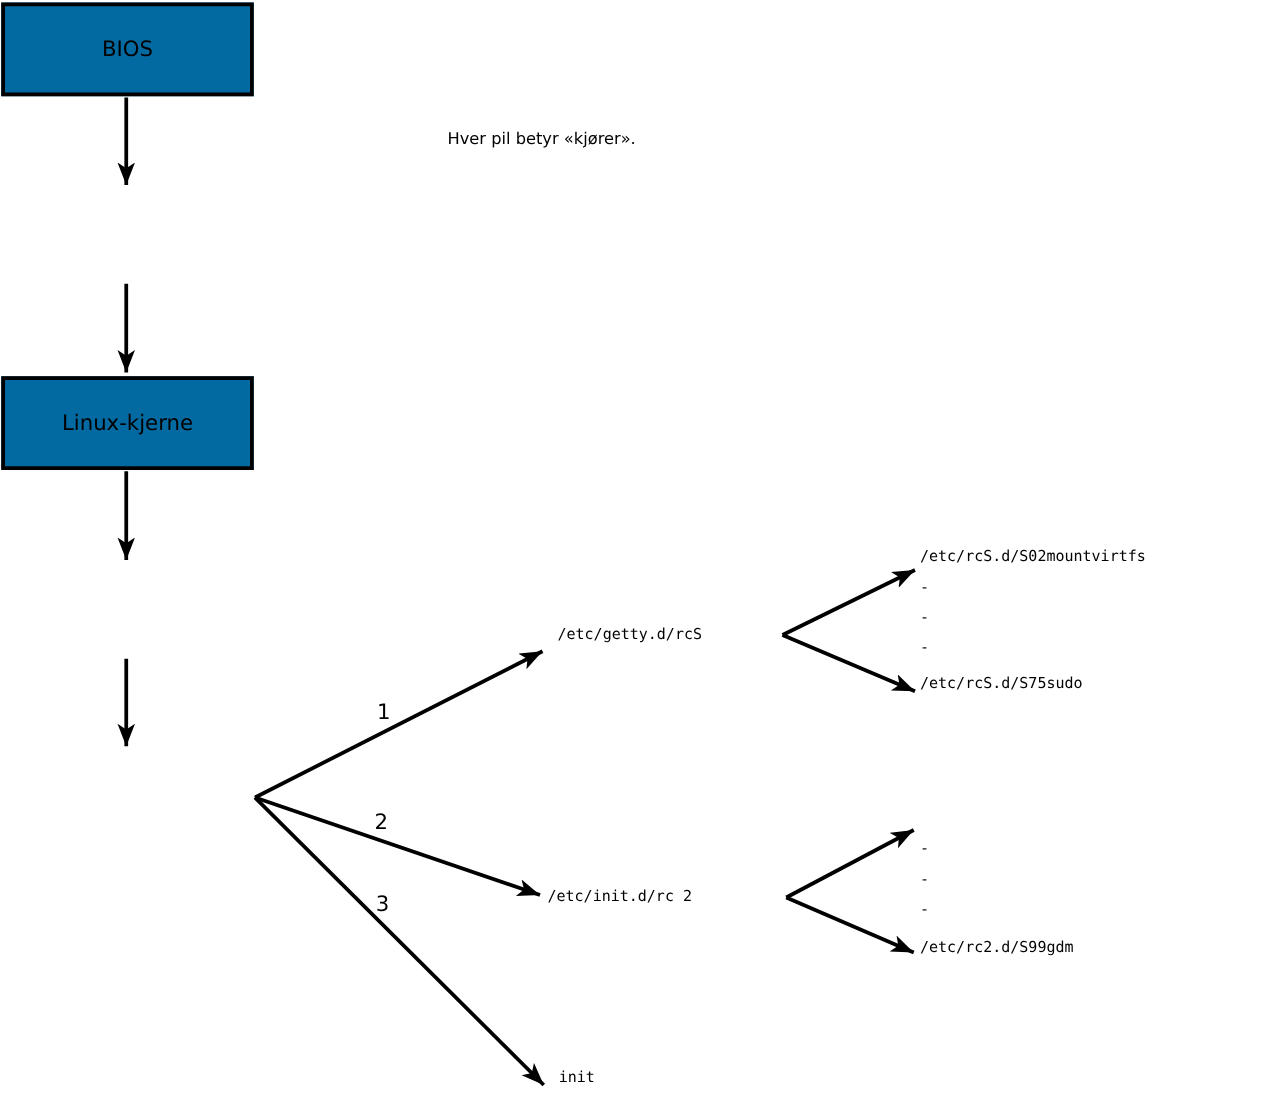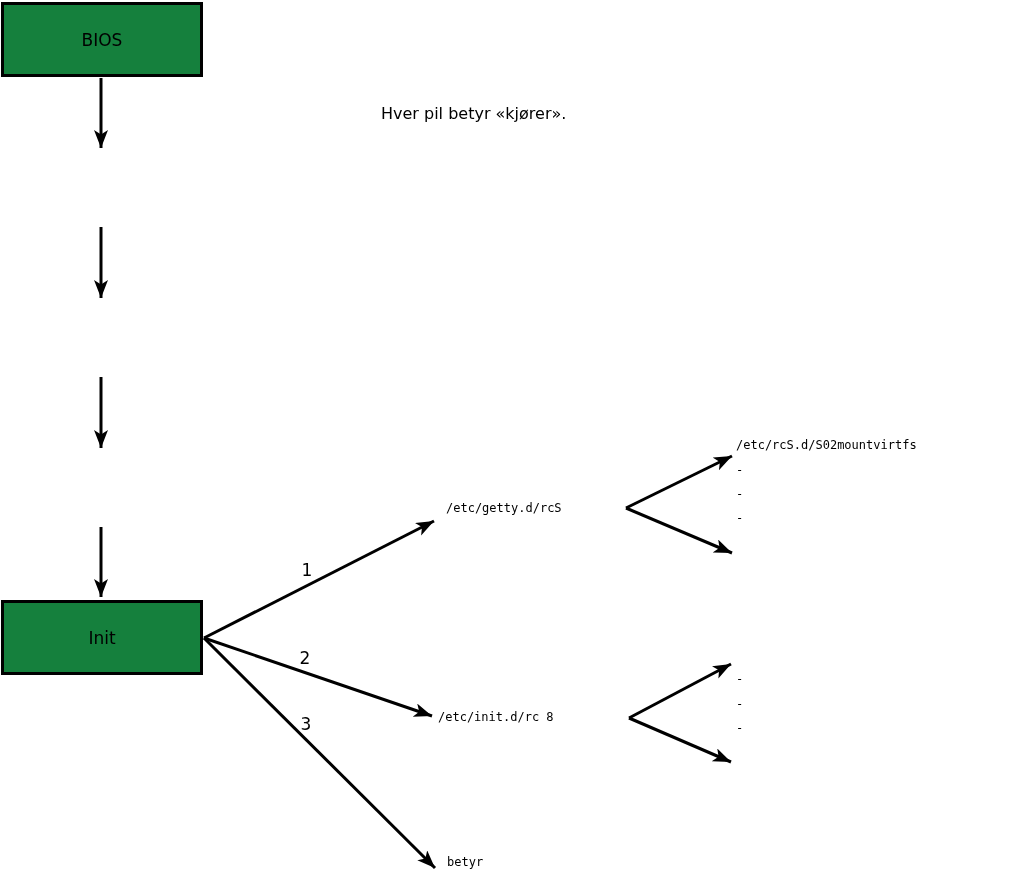--- a/index.html
+++ b/index.html
@@ -23,33 +23,32 @@
     width: 1024px;
     height: 875px;
   }
   .flow-box {
     position: absolute;
     left: 1px;
     width: 202px;
     height: 75px;
     box-sizing: border-box;
     border: 3px solid #000000;
-    background: #15803d;
+    background: #0369a1;
     display: flex;
     align-items: center;
     justify-content: center;
     font-size: 17px;
   }
   .note {
     position: absolute;
     left: 358px;
     top: 104px;
-    font-size: 16px;
+    font-size: 13px;
     white-space: nowrap;
-    margin-left: 23px;
   }
   .branch-num {
     position: absolute;
     font-size: 17px;
     transform: translate(-50%, -50%);
   }
   .mono {
     position: absolute;
     font-family: "DejaVu Sans Mono", "Liberation Mono", monospace;
     font-size: 12px;
@@ -84,34 +83,36 @@
 
     <line x1="629" y1="718" x2="731" y2="664" stroke="#000000" stroke-width="3" marker-end="url(#arrowhead)"></line>
     <line x1="629" y1="718" x2="731" y2="762" stroke="#000000" stroke-width="3" marker-end="url(#arrowhead)"></line>
   </svg>
 
   <div class="note">Hver pil betyr «kjører».</div>
 
   <div class="flow-box" style="top:2px">
     <span>BIOS</span>
   </div>
-  <div class="flow-box" style="top:600px">
-    <span>Init</span>
+  <div class="flow-box" style="top:301px">
+    <span>Linux-kjerne</span>
   </div>
 
   <div class="branch-num" style="left:307px; top:570px">1</div>
   <div class="branch-num" style="left:305px; top:658px">2</div>
   <div class="branch-num" style="left:306px; top:724px">3</div>
 
   <div class="mono" style="left:446px; top:508px">/etc/getty.d/rcS</div>
-  <div class="mono" style="left:438px; top:717px">/etc/init.d/rc 8</div>
-  <div class="mono" style="left:447px; top:862px">betyr</div>
+  <div class="mono" style="left:438px; top:717px">/etc/init.d/rc 2</div>
+  <div class="mono" style="left:447px; top:862px">init</div>
 
   <div class="mono" style="left:736px; top:445px">/etc/rcS.d/S02mountvirtfs</div>
   <div class="mono" style="left:736px; top:470px">-</div>
   <div class="mono" style="left:736px; top:494px">-</div>
   <div class="mono" style="left:736px; top:518px">-</div>
+  <div class="mono" style="left:736px; top:547px">/etc/rcS.d/S75sudo</div>
 
   <div class="mono" style="left:736px; top:679px">-</div>
   <div class="mono" style="left:736px; top:704px">-</div>
   <div class="mono" style="left:736px; top:728px">-</div>
+  <div class="mono" style="left:736px; top:758px">/etc/rc2.d/S99gdm</div>
 
 </div>
 
 </body></html>

